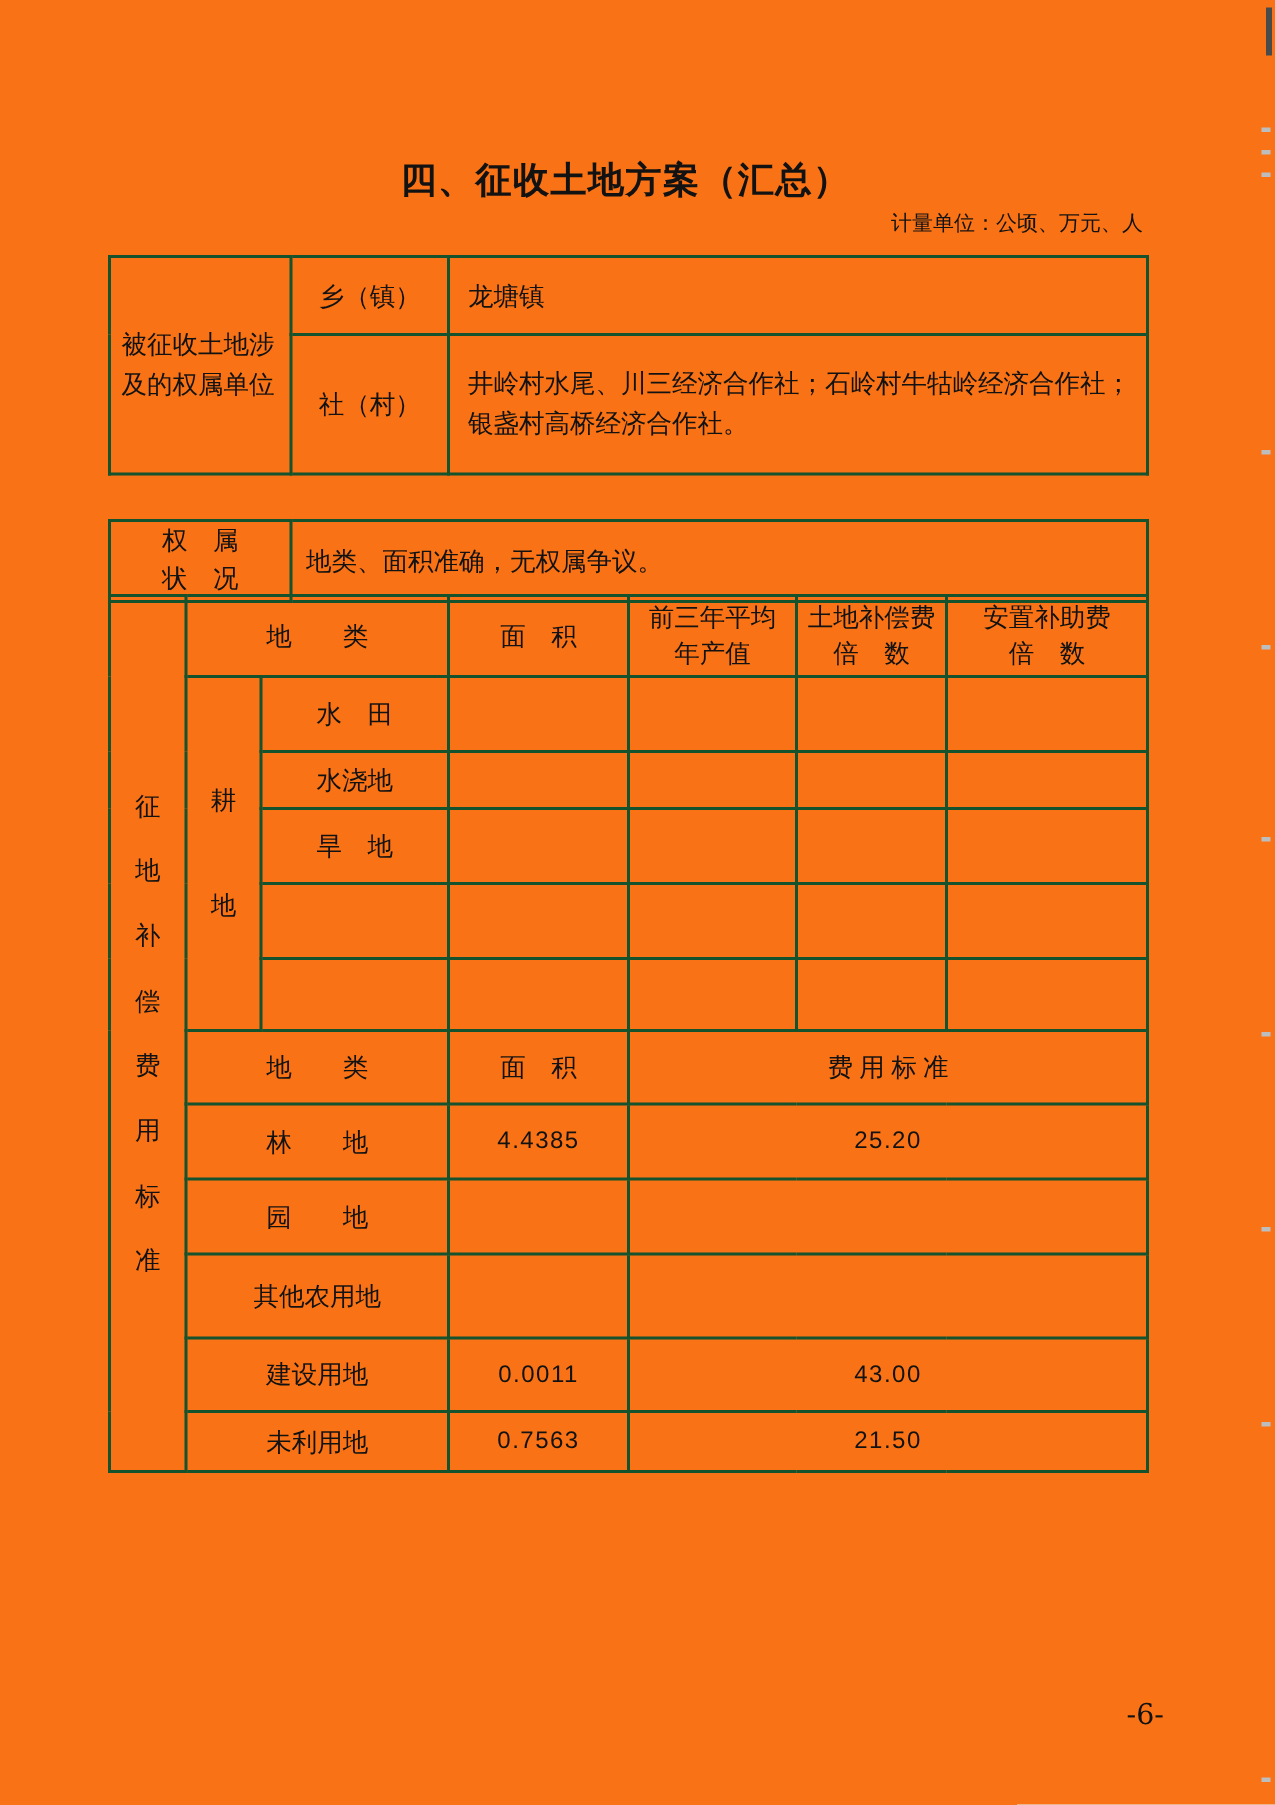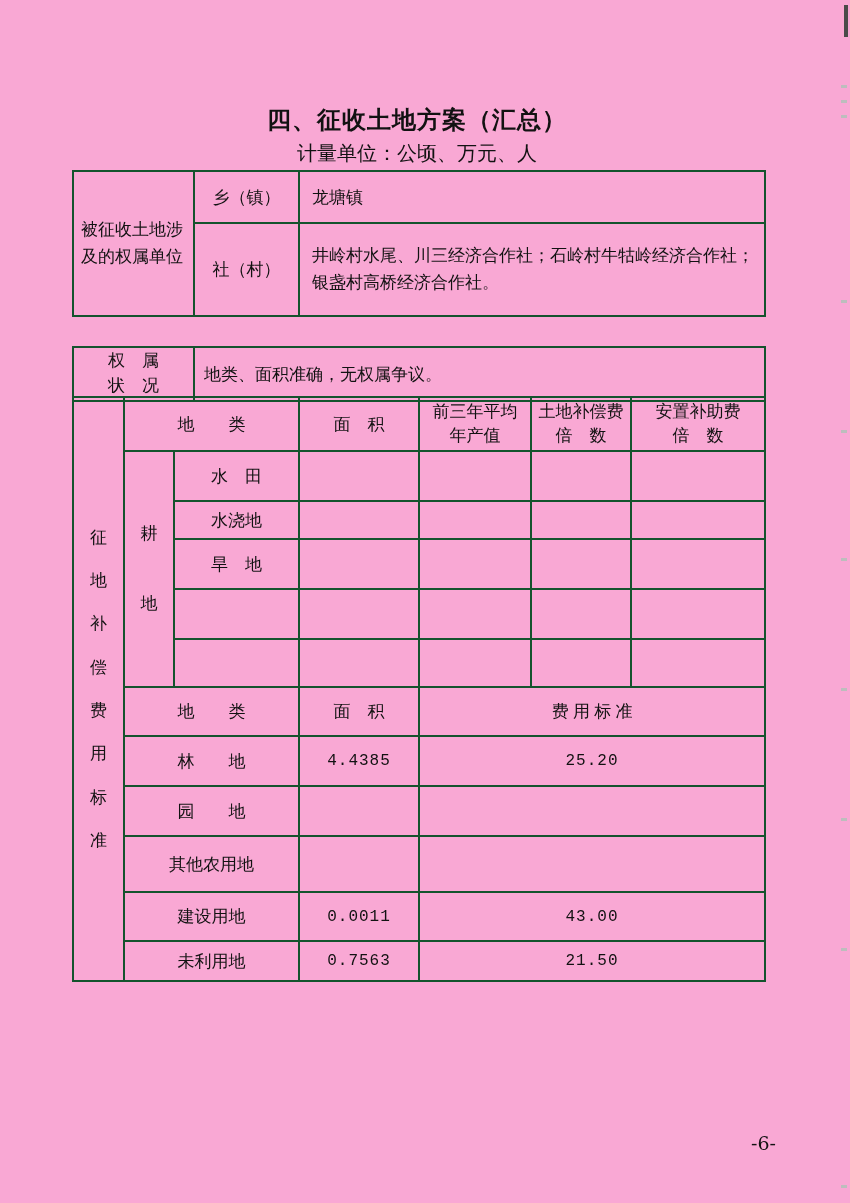--- a/index.html
+++ b/index.html
@@ -1,37 +1,37 @@
 <!DOCTYPE html>
 <html><head>
 <meta charset="utf-8">
 <style>
   * { margin:0; padding:0; box-sizing:border-box; }
   html,body { background:#e8e8e8; }
   .page {
     position:relative;
     width:850px; height:1203px;
     margin:0 auto;
-    background:#f9a8d4;
+    background:#f97316;
     font-family:"Liberation Serif", serif;
     color:#121212;
     overflow:hidden;
   }
   .title {
     position:absolute; top:104px; left:72px; width:690px;
     text-align:center;
     font-family:"Liberation Sans", sans-serif;
     font-weight:bold;
     font-size:24px;
     letter-spacing:1px;
   }
   .unit-note {
     position:absolute; top:140px; left:72px; width:690px;
-    text-align:center;
-    font-size:20px;
+    text-align:right;
+    font-size:14px;
   }
   .tbl {
     position:absolute; left:72px;
     border-collapse:collapse;
     table-layout:fixed;
     width:692px;
     font-size:17px;
   }
   .tbl td {
     border:2px solid #14532d;
@@ -47,21 +47,21 @@
   .hdr { text-align:center; white-space:pre-line; line-height:1.4; }
   .v-stack {
     display:inline-block;
     width:1.15em;
     word-break:break-all;
     text-align:center;
     line-height:2.55;
   }
   .v-stack-wide { line-height:4.1; }
   .num {
-    font-family:Liberation Mono, monospace;
+    font-family:Liberation Sans, sans-serif;
     font-size:16px;
     text-align:center;
     letter-spacing:1px;
     margin-top:24px;
   }
   .page-number {
     position:absolute; top:1132px; right:74px;
     font-family:"DejaVu Serif", serif;
     font-size:19px;
   }

